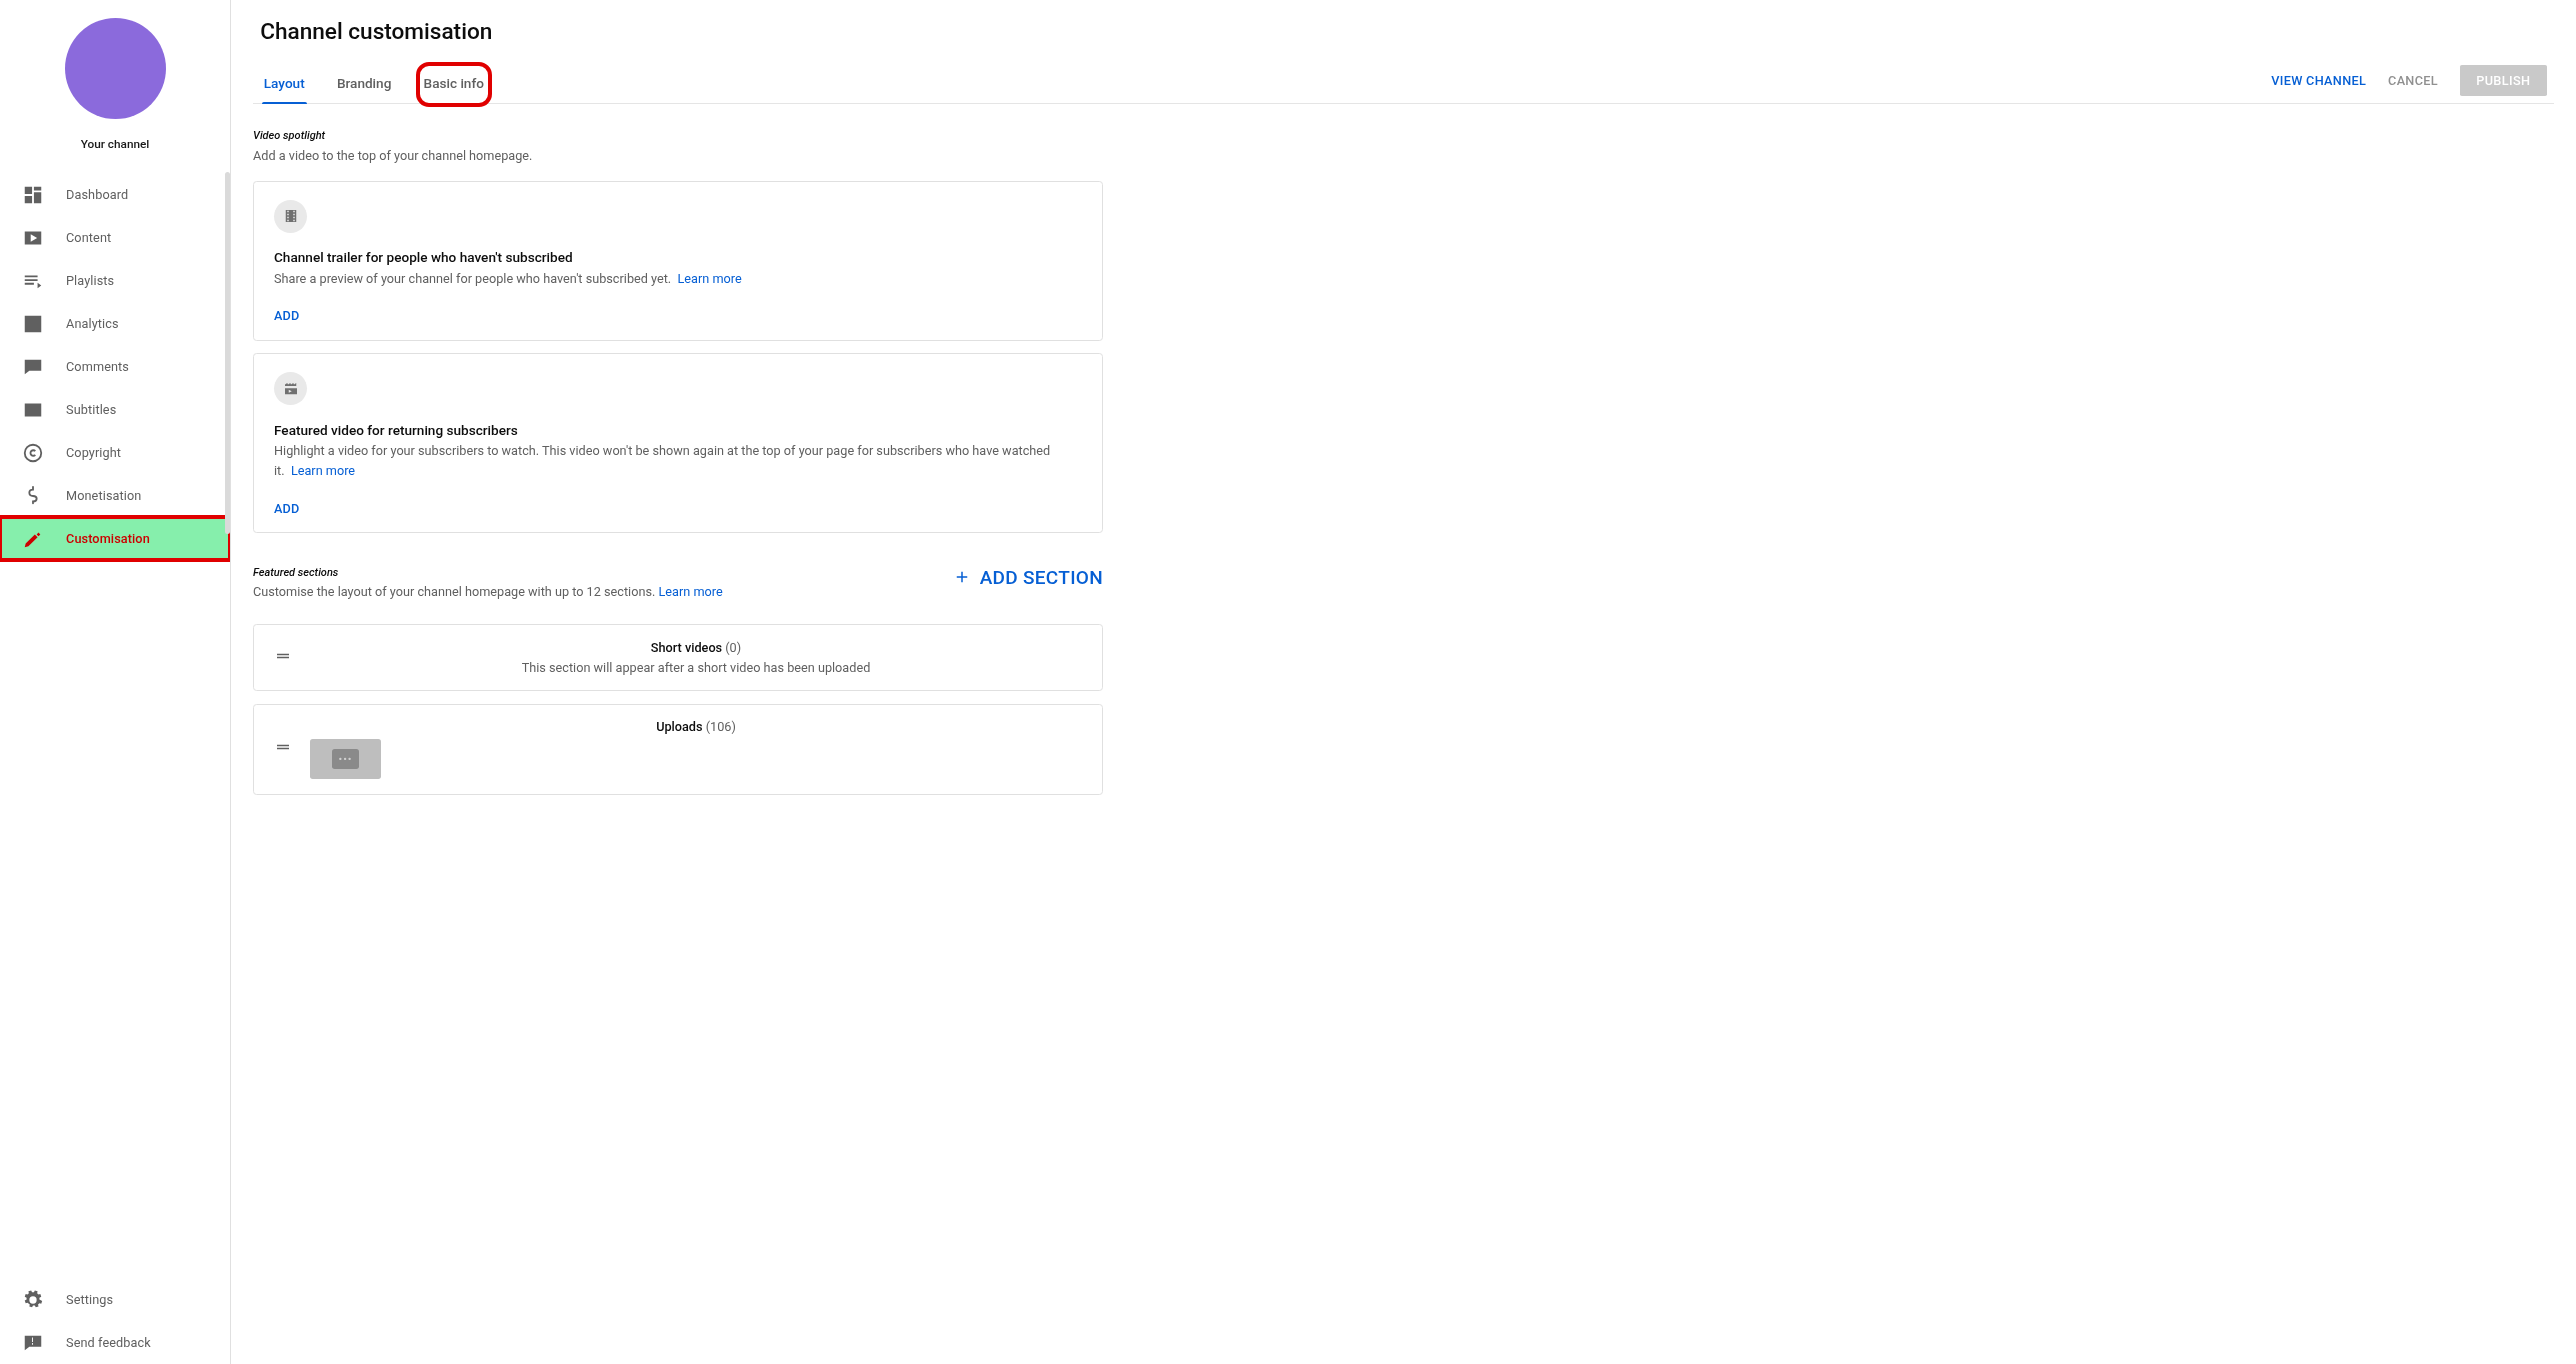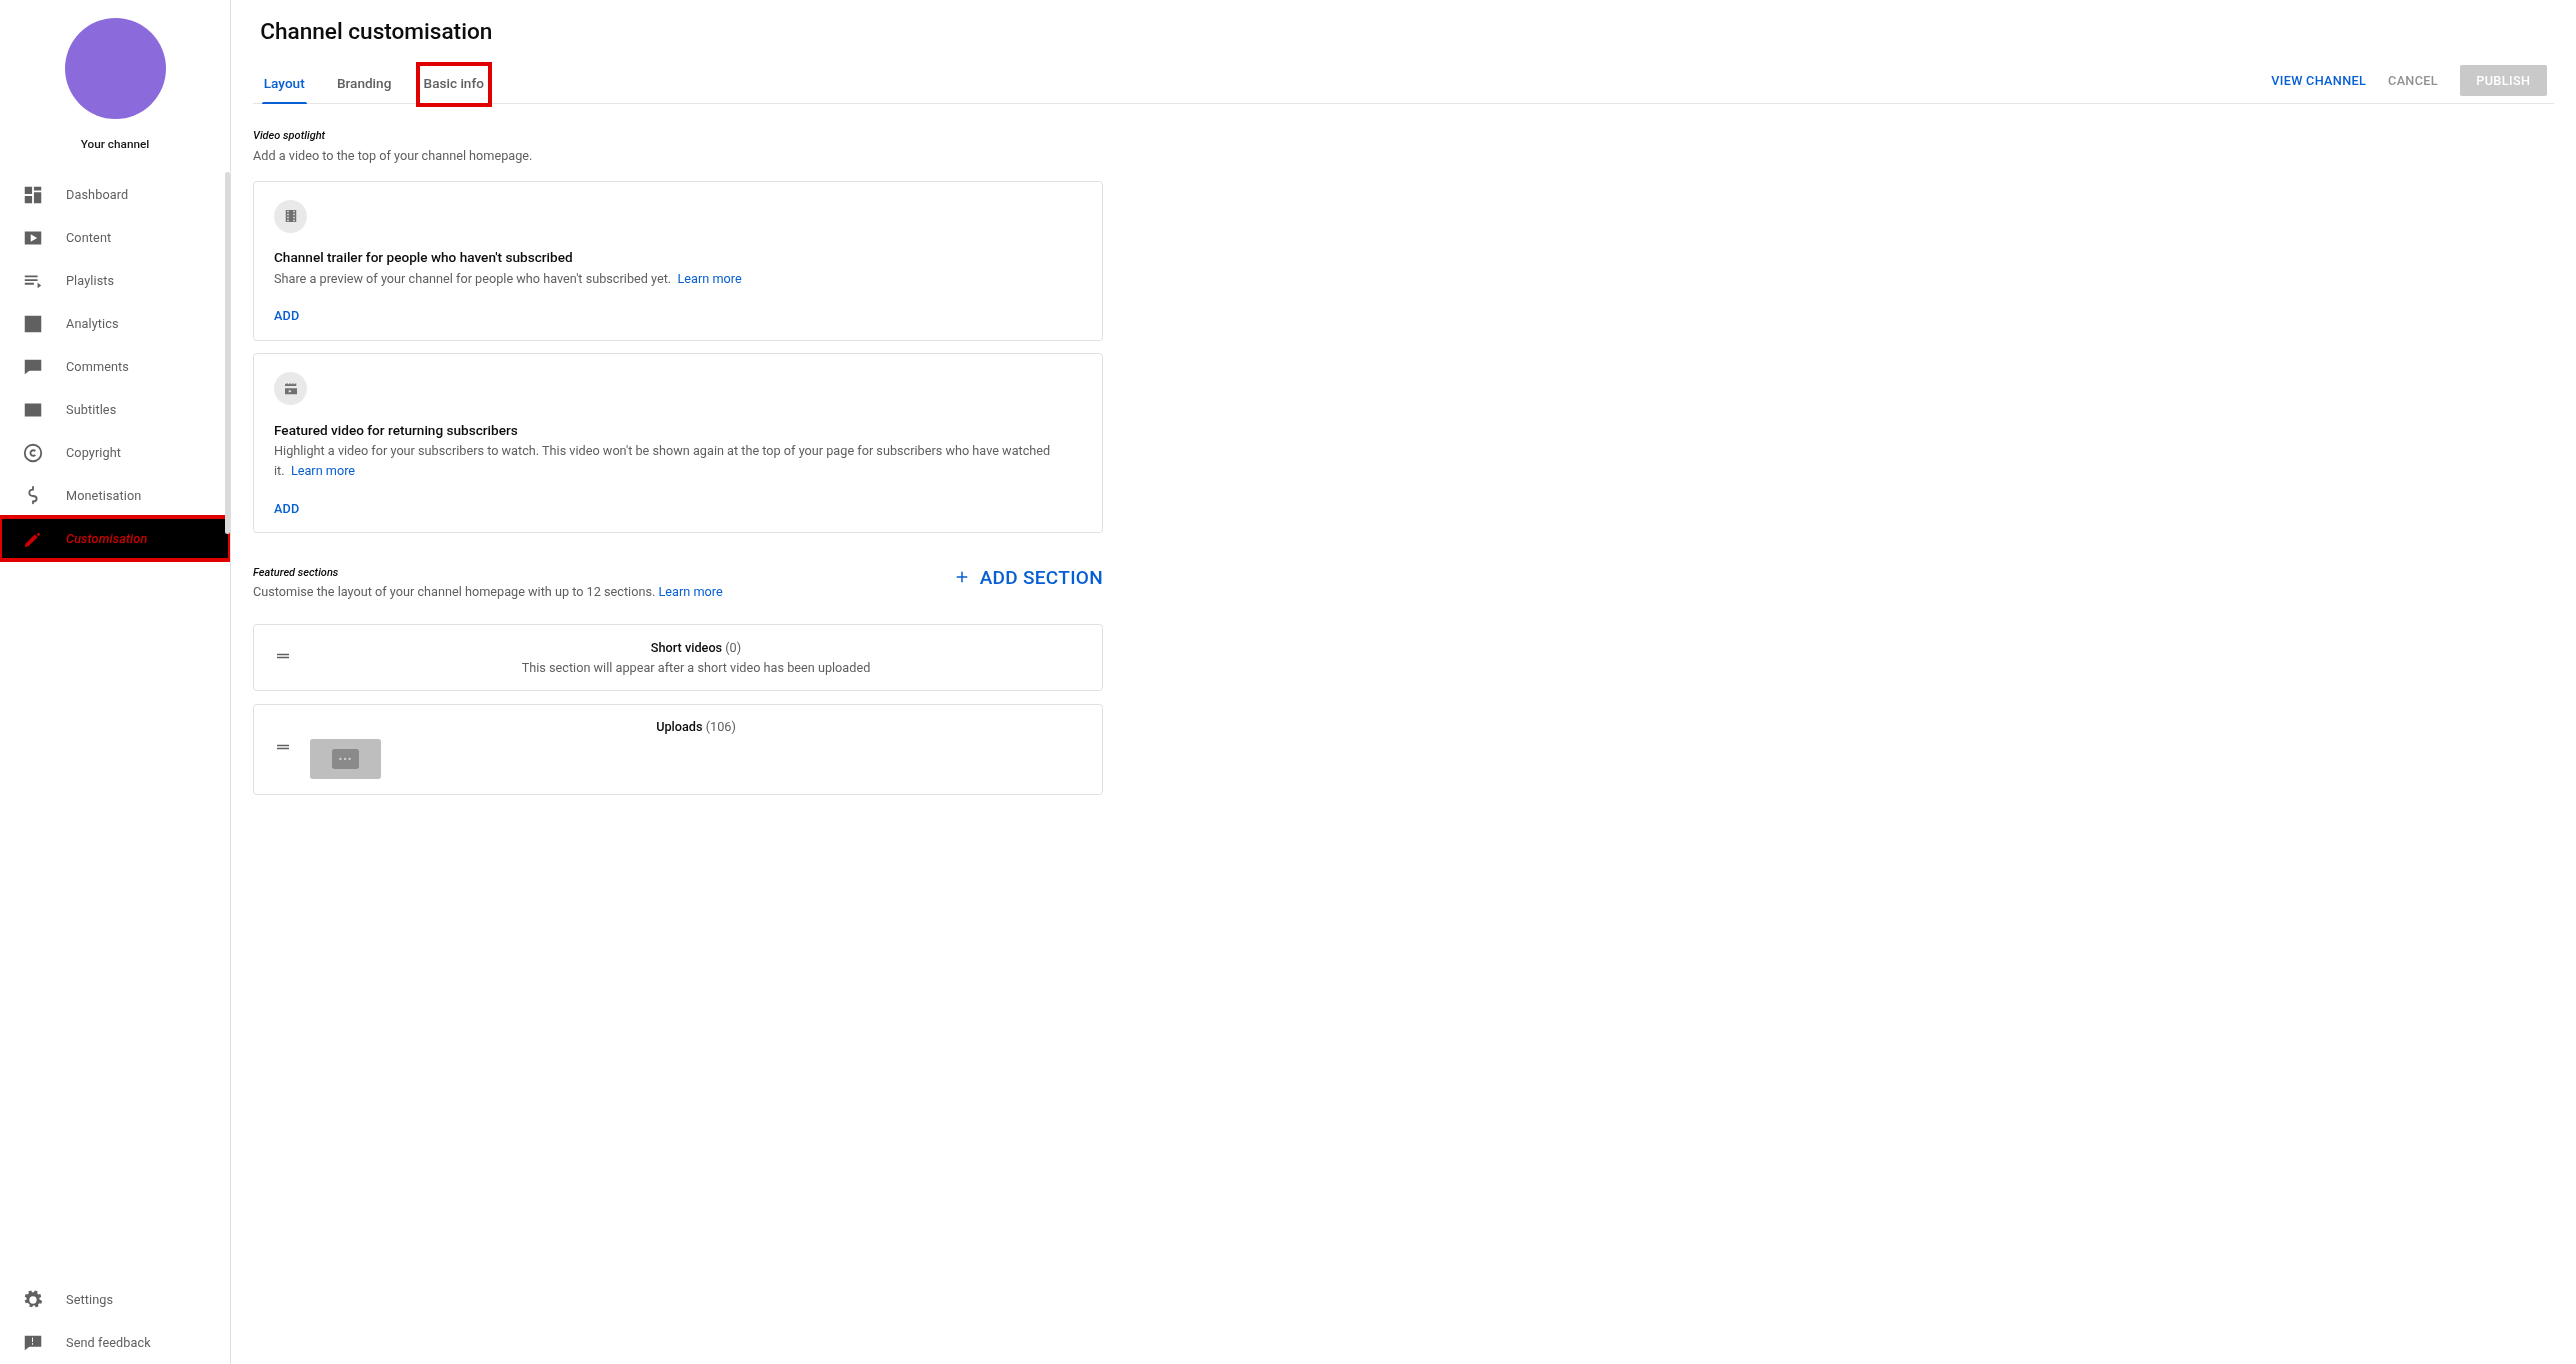--- a/index.html
+++ b/index.html
@@ -58,23 +58,22 @@
       height: 22px;
       margin-right: 22px;
       fill: #606060;
       flex-shrink: 0;
       display: inline-flex;
       align-items: center;
       justify-content: center;
     }
     .nav-item.active {
       color: #cc0000;
-      background: #000000;
-      font-weight: 500;
-      font-style: italic;
+      background: #86efac;
+      font-weight: 500;
     }
     .nav-item.active .nav-icon {
       fill: #cc0000;
     }
     .nav-item.highlighted {
       outline: 4.5px solid #e00000;
       outline-offset: -2.7px;
     }
     .sidebar-footer .nav-item {
       height: 43px;
@@ -129,20 +128,21 @@
       left: 1.8px;
       right: 1.8px;
       bottom: -0.9px;
       height: 2.7px;
       background: #065fd4;
       border-radius: 1.8px 1.8px 0 0;
     }
     .tab.highlighted {
       outline: 4.5px solid #e00000;
       outline-offset: 0;
+      border-radius: 9px;
     }
     .actions {
       display: flex;
       gap: 22px;
       align-items: center;
       padding-bottom: 7.2px;
       padding-right: 7.2px;
     }
     .text-btn {
       font-size: 12.7px;

